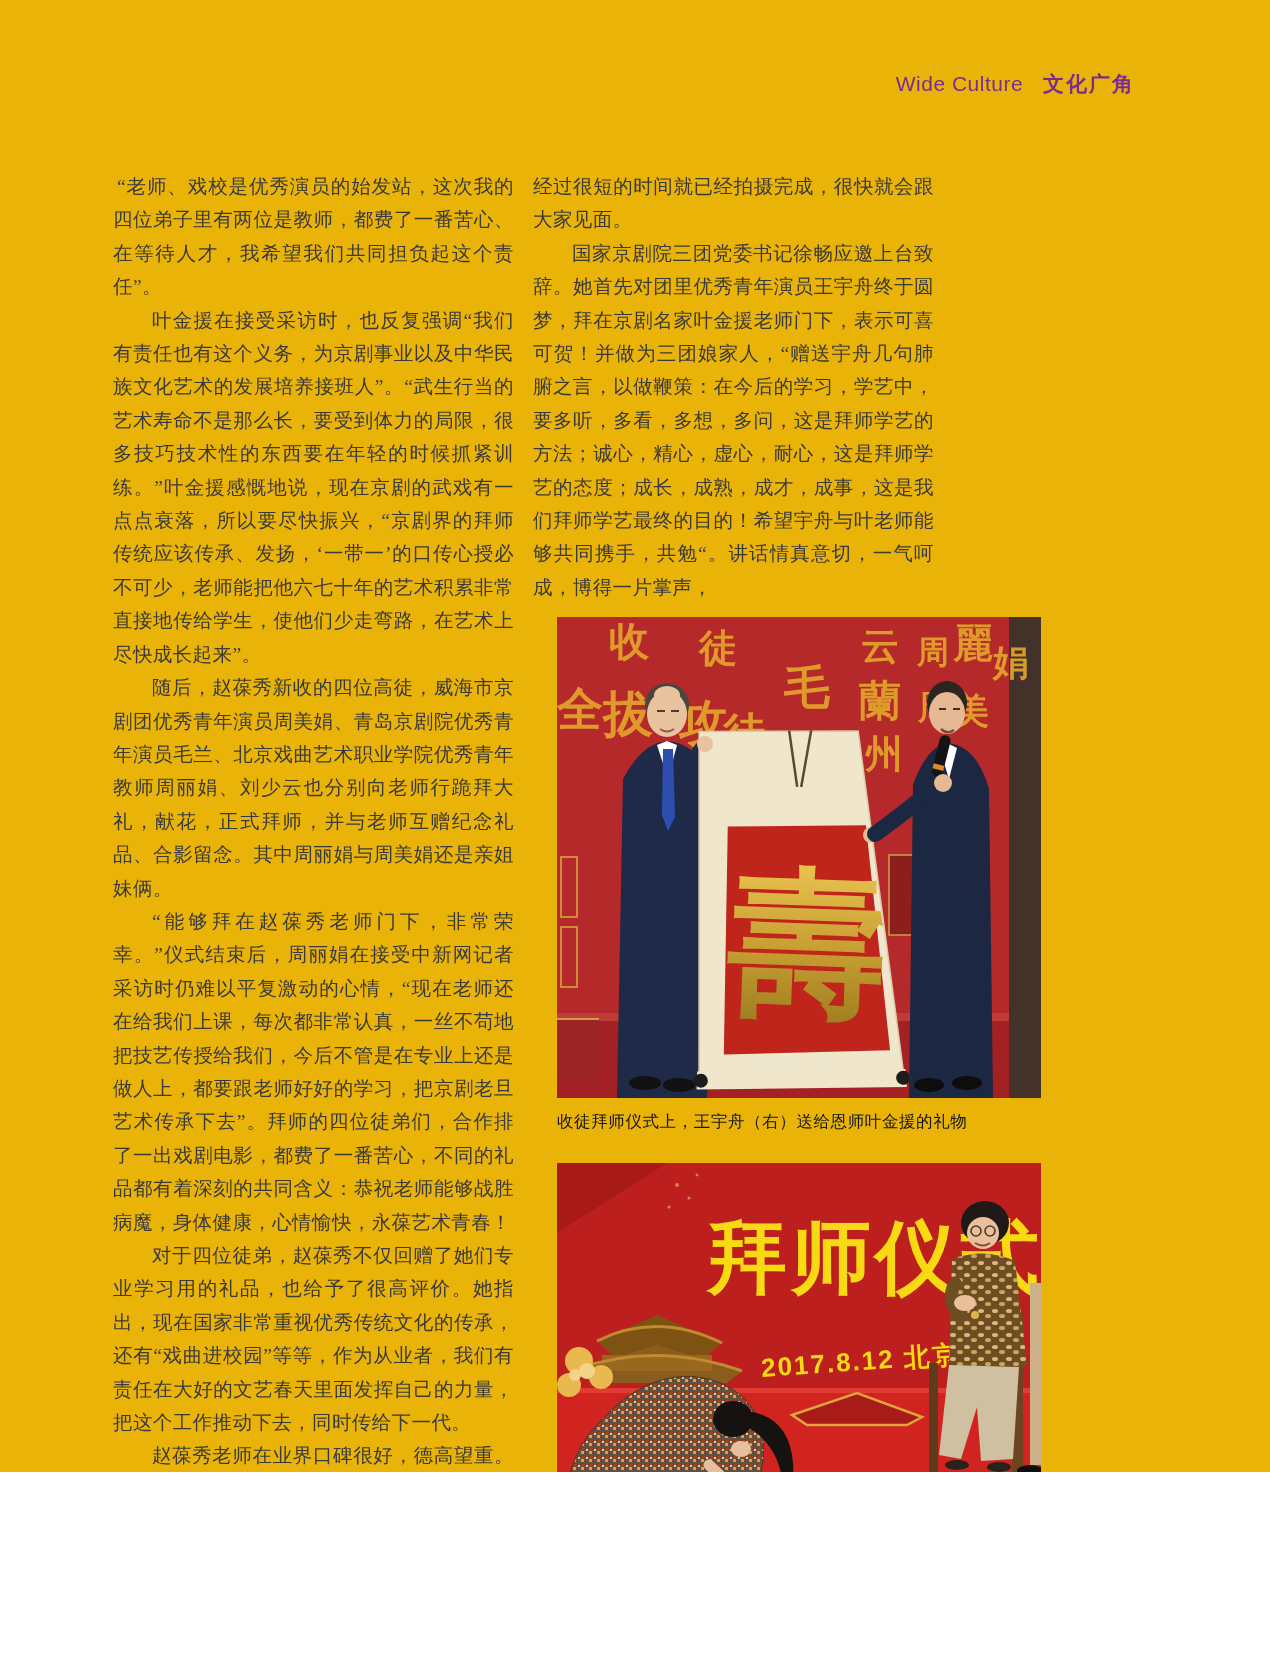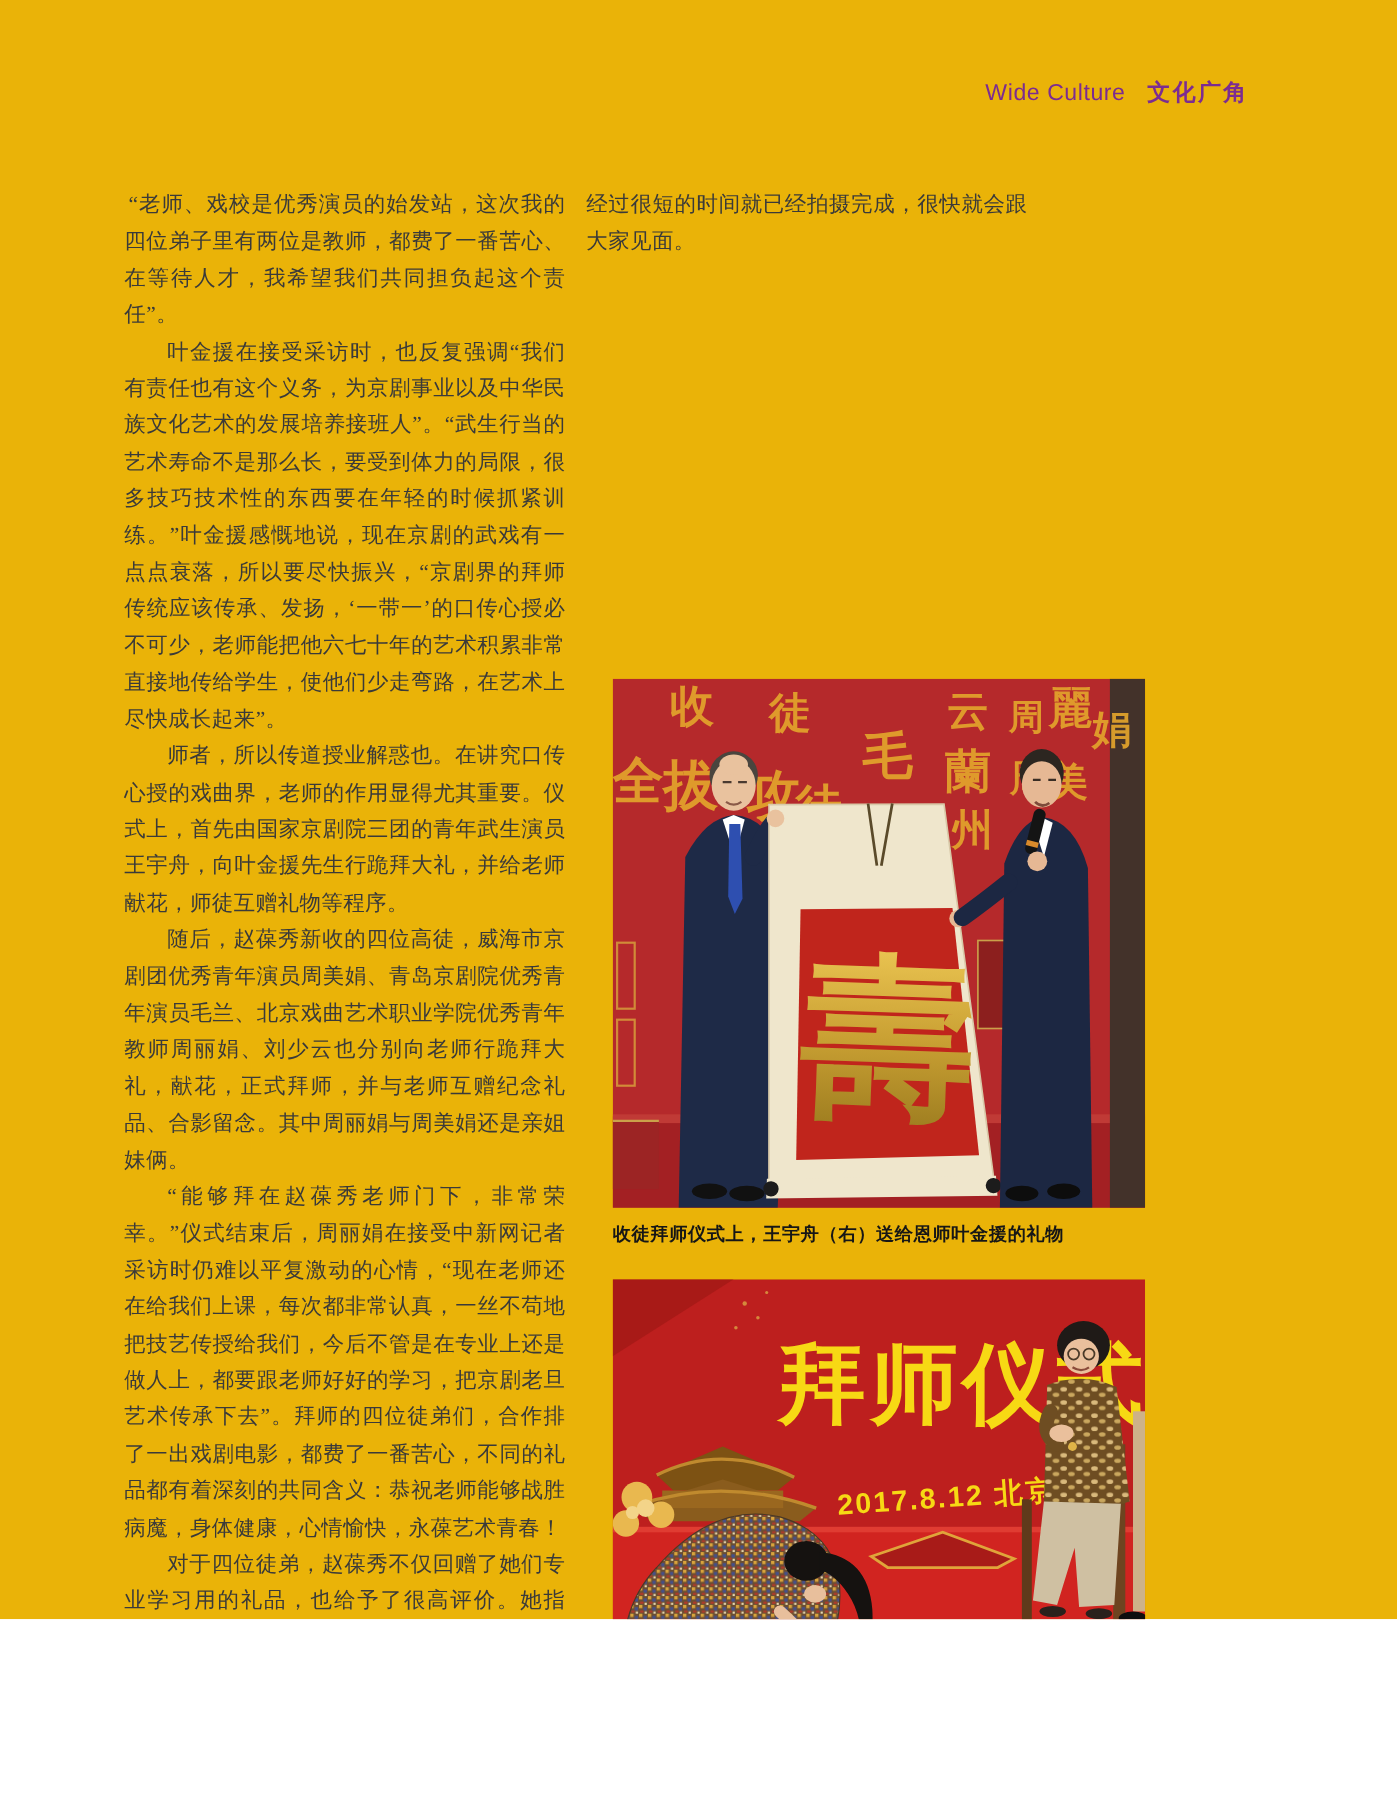--- a/index.html
+++ b/index.html
@@ -14,49 +14,49 @@
   .col-left{left:113px;top:170px;}
   .col-right{left:533px;top:170px;}
   .p{margin:0;text-indent:2em;}
   .p.first{text-indent:.2em;}
   .p.cont{text-indent:0;}
   .figure{position:absolute;left:557px;width:484px;margin:0;}
   .fig1{top:617px;}
   .fig2{top:1163px;}
   .figure svg{display:block;}
   .caption{font-family:"Liberation Sans","DejaVu Sans",sans-serif;font-size:16.5px;color:#161616;
-           margin-top:13px;letter-spacing:.6px;font-weight:bold;}
+           margin-top:13px;letter-spacing:.6px;}
   .footer{position:absolute;top:1584px;right:135px;font-family:"Liberation Sans","DejaVu Sans",sans-serif;
           font-size:15px;color:#3c3c3c;letter-spacing:.3px;}
   .footer .pageno{font-weight:bold;font-size:17px;color:#111;margin-left:6px;margin-top:28px;}
   .gold-ch{font-family:"Liberation Serif","DejaVu Serif",serif;font-weight:bold;fill:#e3a42c;opacity:.92;}
   .banner-ch{font-family:"Liberation Sans","DejaVu Sans",sans-serif;font-weight:bold;fill:#f7d914;}
 </style>
 </head>
 <body>
 
 <div class="page">
 
   <div class="header">
     <span class="en">Wide Culture</span>
     <span class="zh">文化广角</span>
   </div>
 
   <div class="col col-left">
     <p class="p first">“老师、戏校是优秀演员的始发站，这次我的四位弟子里有两位是教师，都费了一番苦心、在等待人才，我希望我们共同担负起这个责任”。</p>
     <p class="p">叶金援在接受采访时，也反复强调“我们有责任也有这个义务，为京剧事业以及中华民族文化艺术的发展培养接班人”。“武生行当的艺术寿命不是那么长，要受到体力的局限，很多技巧技术性的东西要在年轻的时候抓紧训练。”叶金援感慨地说，现在京剧的武戏有一点点衰落，所以要尽快振兴，“京剧界的拜师传统应该传承、发扬，‘一带一’的口传心授必不可少，老师能把他六七十年的艺术积累非常直接地传给学生，使他们少走弯路，在艺术上尽快成长起来”。</p>
-    <p class="p">师者，所以传道授业解惑也。在讲究口传心授的戏曲界，老师的作用显得尤其重要。仪式上，首先由国家京剧院三团的青年武生演员王宇舟，向叶金援先生行跪拜大礼，并给老师献花，师徒互赠礼物等程序。</p>
     <p class="p">随后，赵葆秀新收的四位高徒，威海市京剧团优秀青年演员周美娟、青岛京剧院优秀青年演员毛兰、北京戏曲艺术职业学院优秀青年教师周丽娟、刘少云也分别向老师行跪拜大礼，献花，正式拜师，并与老师互赠纪念礼品、合影留念。其中周丽娟与周美娟还是亲姐妹俩。</p>
     <p class="p">“能够拜在赵葆秀老师门下，非常荣幸。”仪式结束后，周丽娟在接受中新网记者采访时仍难以平复激动的心情，“现在老师还在给我们上课，每次都非常认真，一丝不苟地把技艺传授给我们，今后不管是在专业上还是做人上，都要跟老师好好的学习，把京剧老旦艺术传承下去”。拜师的四位徒弟们，合作排了一出戏剧电影，都费了一番苦心，不同的礼品都有着深刻的共同含义：恭祝老师能够战胜病魔，身体健康，心情愉快，永葆艺术青春！</p>
     <p class="p">对于四位徒弟，赵葆秀不仅回赠了她们专业学习用的礼品，也给予了很高评价。她指出，现在国家非常重视优秀传统文化的传承，还有“戏曲进校园”等等，作为从业者，我们有责任在大好的文艺春天里面发挥自己的力量，把这个工作推动下去，同时传给下一代。</p>
     <p class="p">赵葆秀老师在业界口碑很好，德高望重。在她的答谢发言中还透露，前几天她还在大连跟大连京剧院院长杨赤等，合作排了一出戏剧电影，选的是经典剧目《李逵探母》。这是原来李金泉先生和袁世海先生的著名新编历史剧。剧情从另外一个侧面，展现了李逵这个草莽英雄，不但讲义气，而且重孝道。该电影在大连市政府的大力支持下，</p>
   </div>
 
   <div class="col col-right">
     <p class="p cont">经过很短的时间就已经拍摄完成，很快就会跟大家见面。</p>
+    <p class="p">国家京剧院三团党委书记徐畅应邀上台致辞。她首先对团里优秀青年演员王宇舟终于圆梦，拜在京剧名家叶金援老师门下，表示可喜可贺！并做为三团娘家人，“赠送宇舟几句肺腑之言，以做鞭策：在今后的学习，学艺中，要多听，多看，多想，多问，这是拜师学艺的方法；诚心，精心，虚心，耐心，这是拜师学艺的态度；成长，成熟，成才，成事，这是我们拜师学艺最终的目的！希望宇舟与叶老师能够共同携手，共勉“。讲话情真意切，一气呵成，博得一片掌声，</p>
   </div>
 
   <figure class="figure fig1">
     <svg width="484" height="481" viewBox="0 0 484 481">
       <defs>
         <linearGradient id="gold" x1="0" y1="0" x2="0" y2="1">
           <stop offset="0" stop-color="#ecc653"></stop>
             <stop offset=".5" stop-color="#c9a033"></stop>
             <stop offset="1" stop-color="#9a7a1e"></stop>
         </linearGradient>

